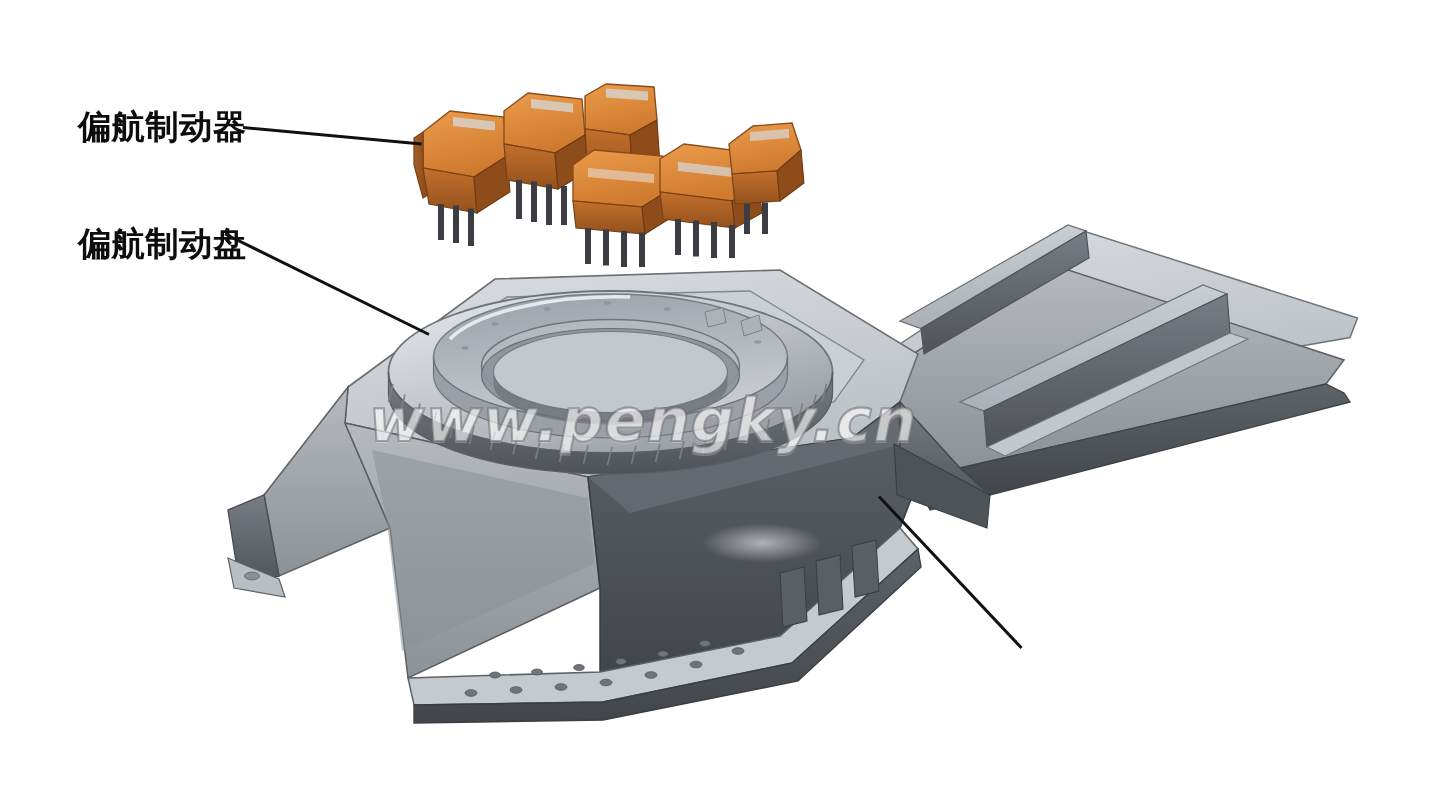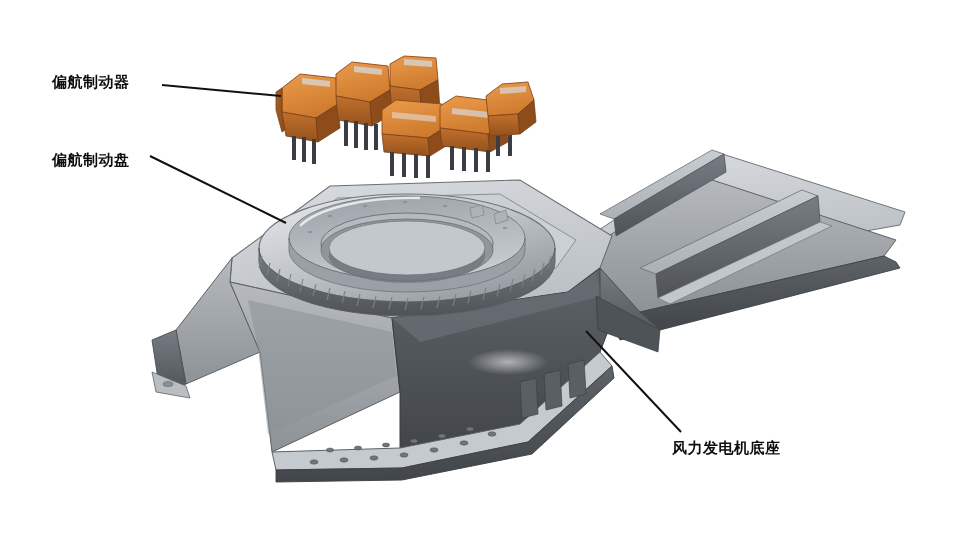--- a/index.html
+++ b/index.html
@@ -10,21 +10,21 @@
     font-family:"Liberation Sans","DejaVu Sans",sans-serif;
     overflow:hidden;
     position:relative;
   }
   #stage{position:relative;width:960px;height:540px;background:#fff;overflow:hidden;}
   #art{position:absolute;left:0;top:0;width:960px;height:540px;}
 
   .label{
     position:absolute;
     font-family:"DejaVu Sans","Liberation Sans",sans-serif;
-    font-size:15px;
+    font-size:22px;
     font-weight:700;
     color:#0d0d0d;
     letter-spacing:0.5px;
     white-space:nowrap;
     line-height:1;
   }
   #lbl-brake{left:52px;top:75px;}
   #lbl-disc{left:52px;top:153px;}
   #lbl-base{left:672px;top:441px;}
 
@@ -307,16 +307,16 @@
       <line x1="162" y1="85" x2="281" y2="96" stroke="#111111" stroke-width="2"></line>
       <line x1="150" y1="156" x2="286" y2="223" stroke="#111111" stroke-width="2"></line>
       <line x1="586" y1="331" x2="681" y2="432" stroke="#111111" stroke-width="2"></line>
     </g>
   </svg>
 
   <div class="label" id="lbl-brake">偏航制动器</div>
 
   <div class="label" id="lbl-disc">偏航制动盘</div>
 
-  <div class="label" id="lbl-base">风力发电机底座</div>
-
+
+  <div id="watermark">www.pengky.cn</div>
 
 </div>
 
 </body></html>

